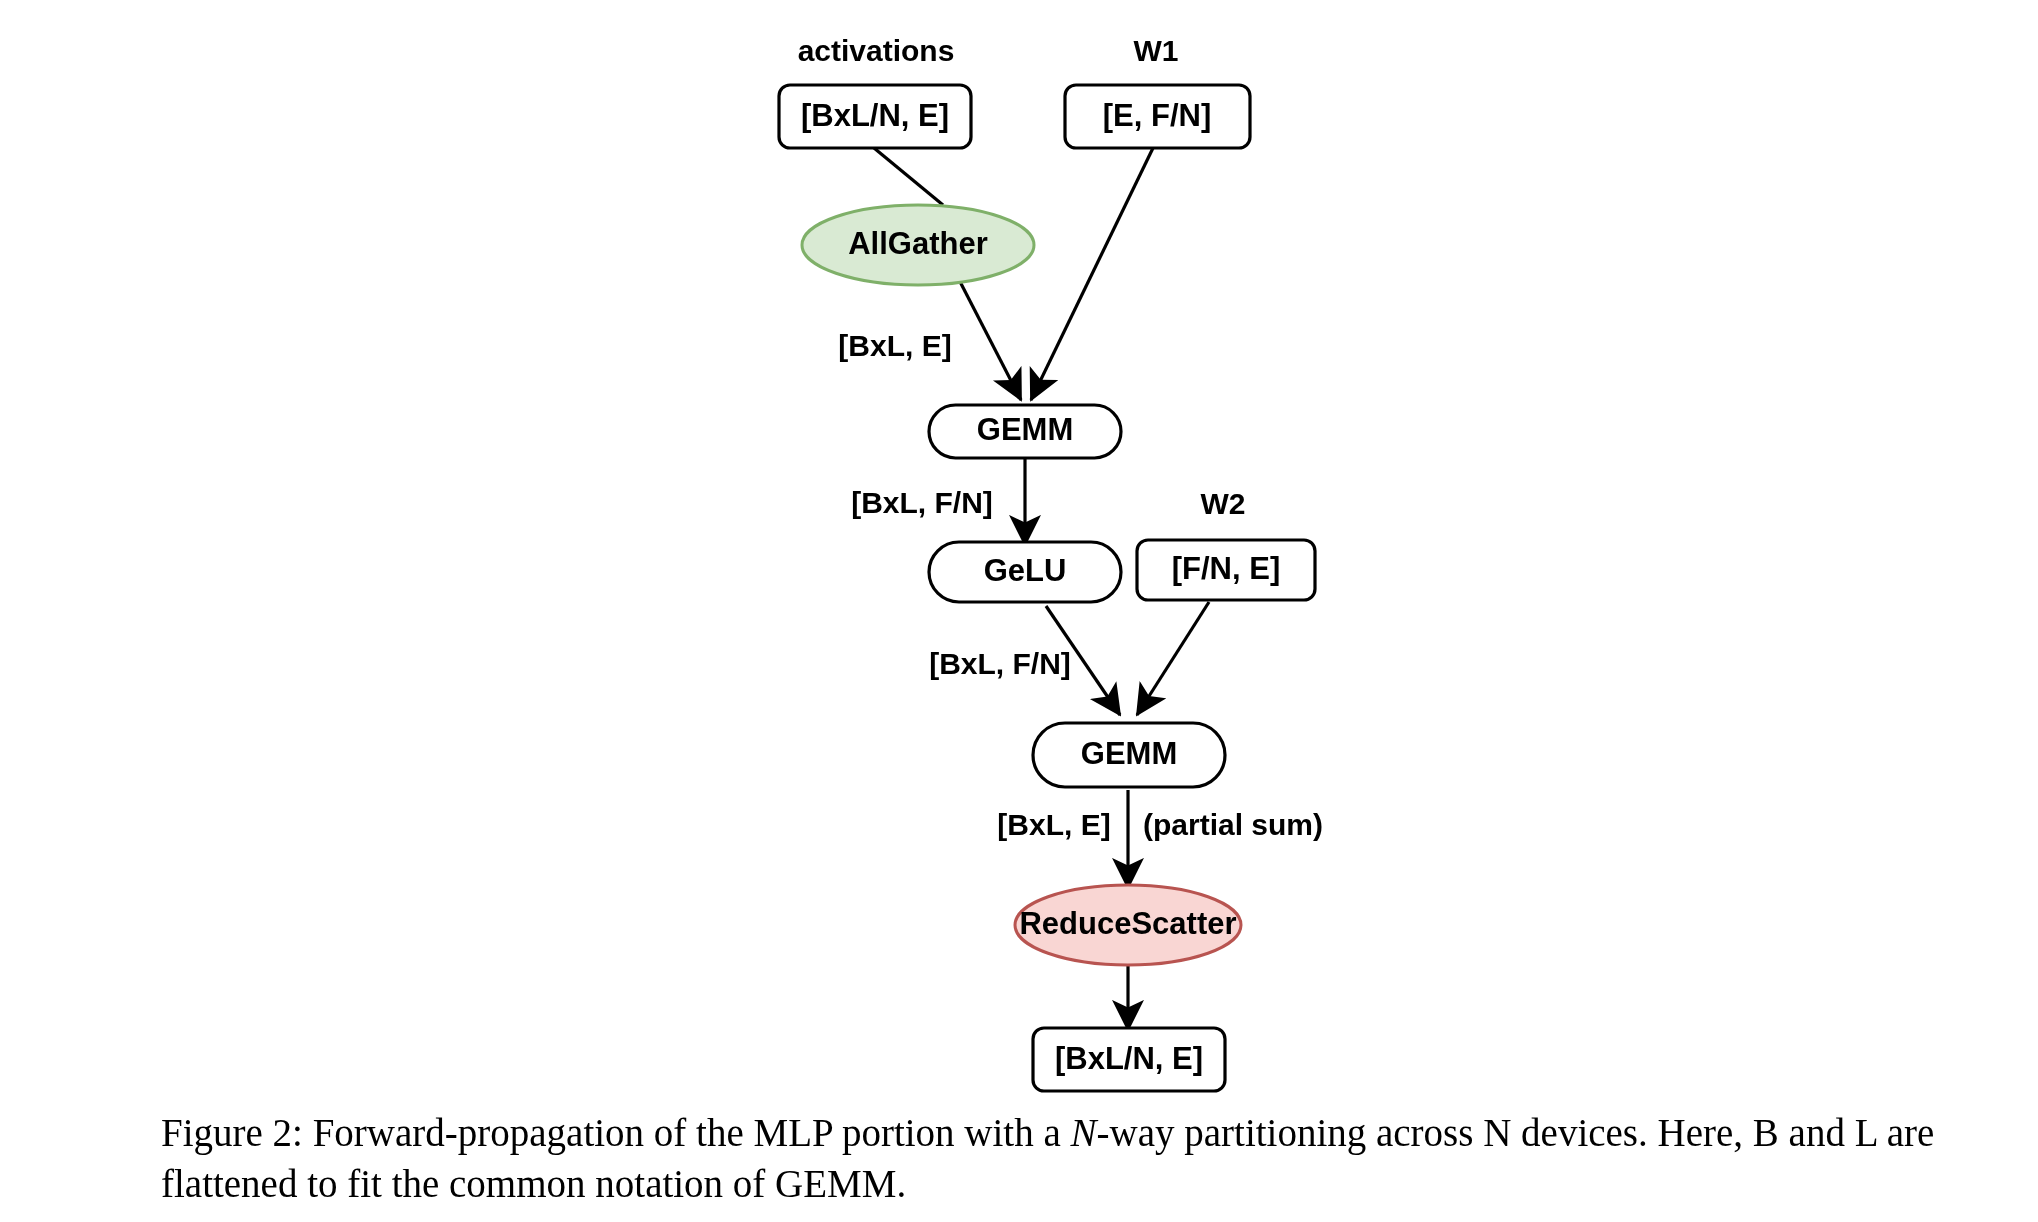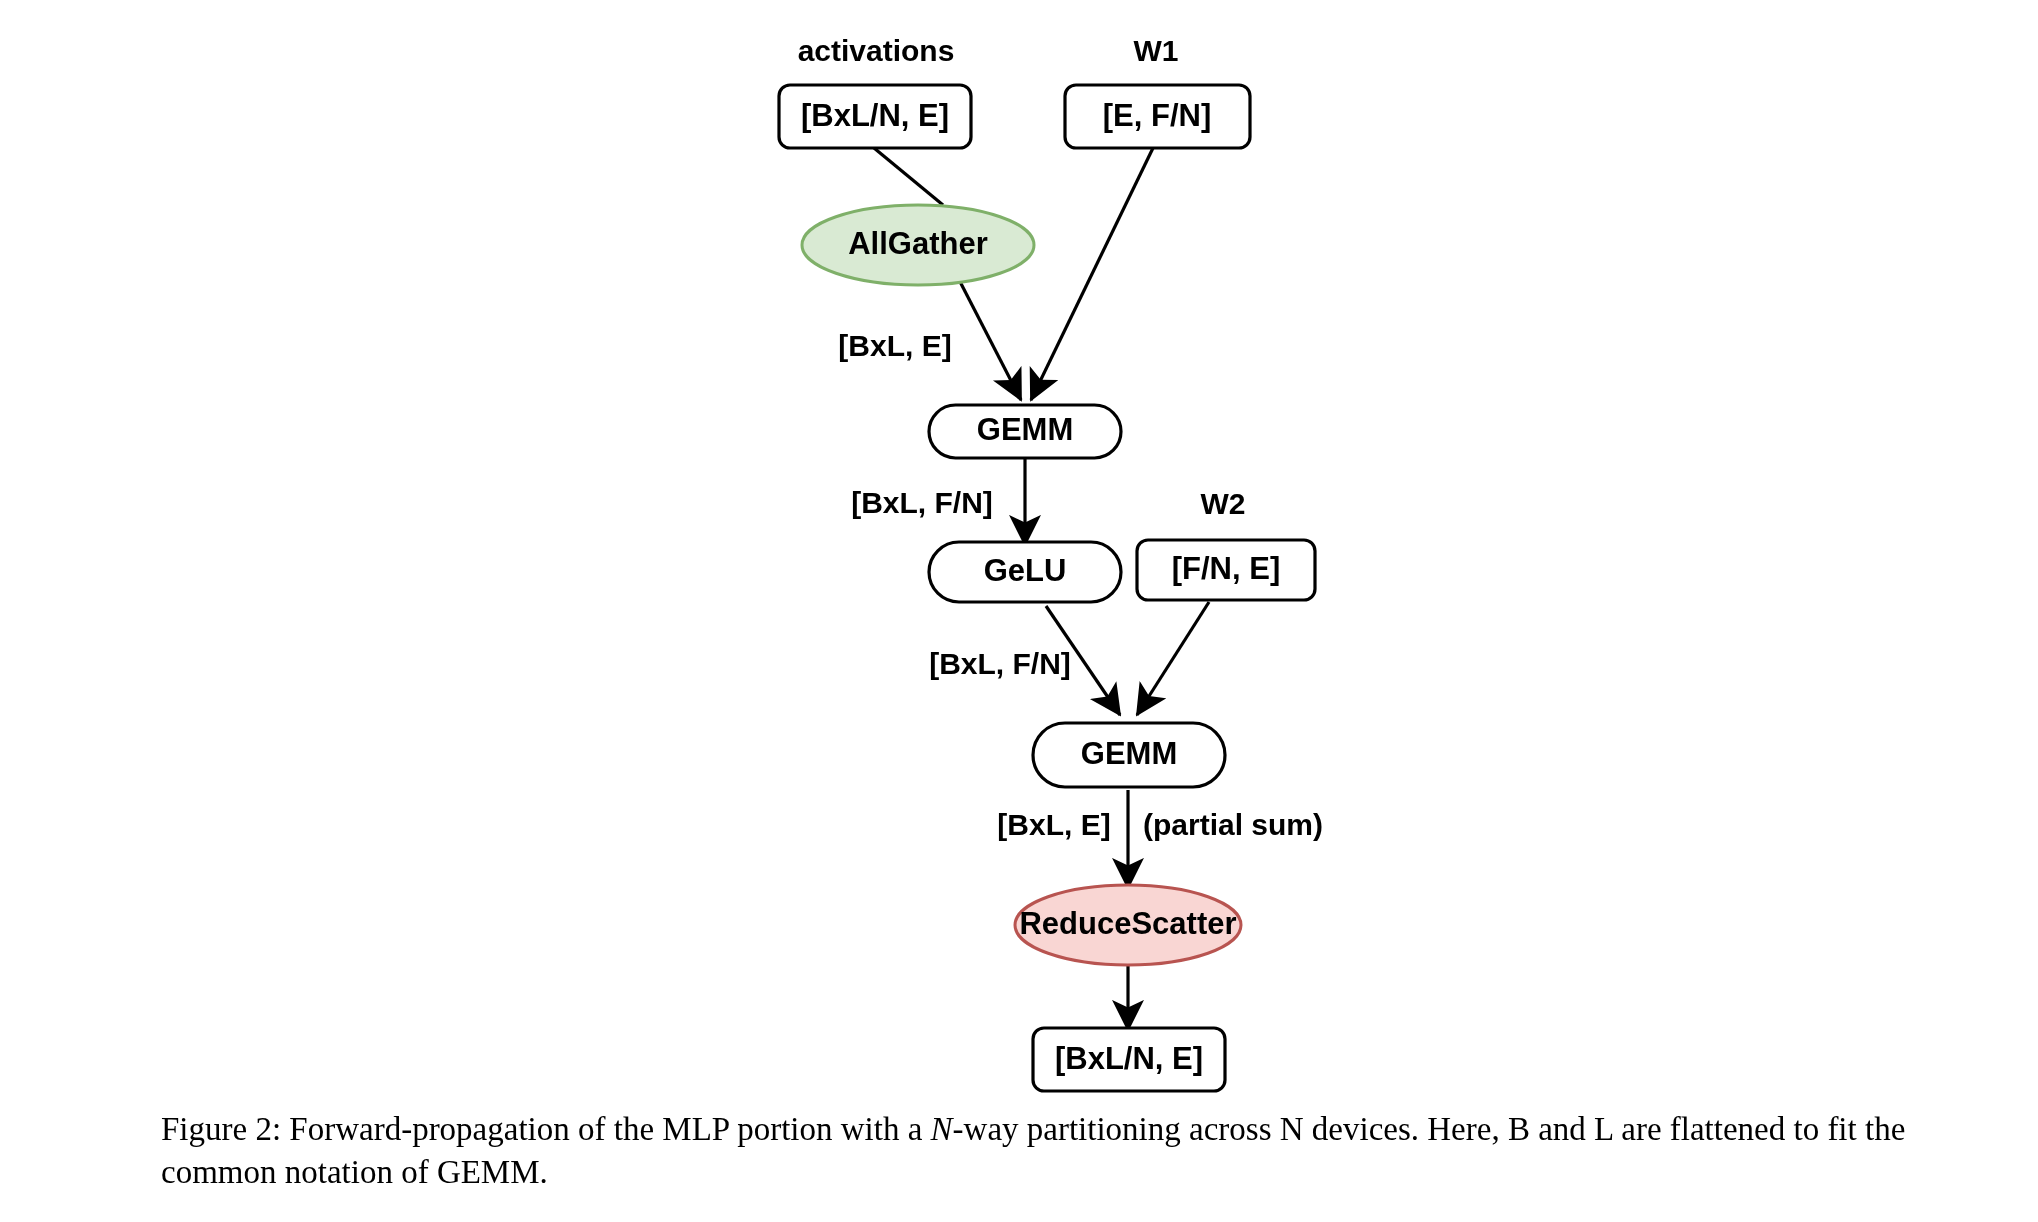--- a/index.html
+++ b/index.html
@@ -76,21 +76,21 @@
     stroke: #000000;
     stroke-width: 3.2;
     fill: none;
   }
   .caption {
     position: absolute;
     left: 118px;
     top: 1108px;
     width: 1812px;
     font-family: "Liberation Serif", serif;
-    font-size: 33px;
+    font-size: 39px;
     line-height: 1.30;
     color: #000000;
     text-align: left;
   }
   .caption .it {
     font-style: italic;
   }
 </style>
 </head>
 <body>

